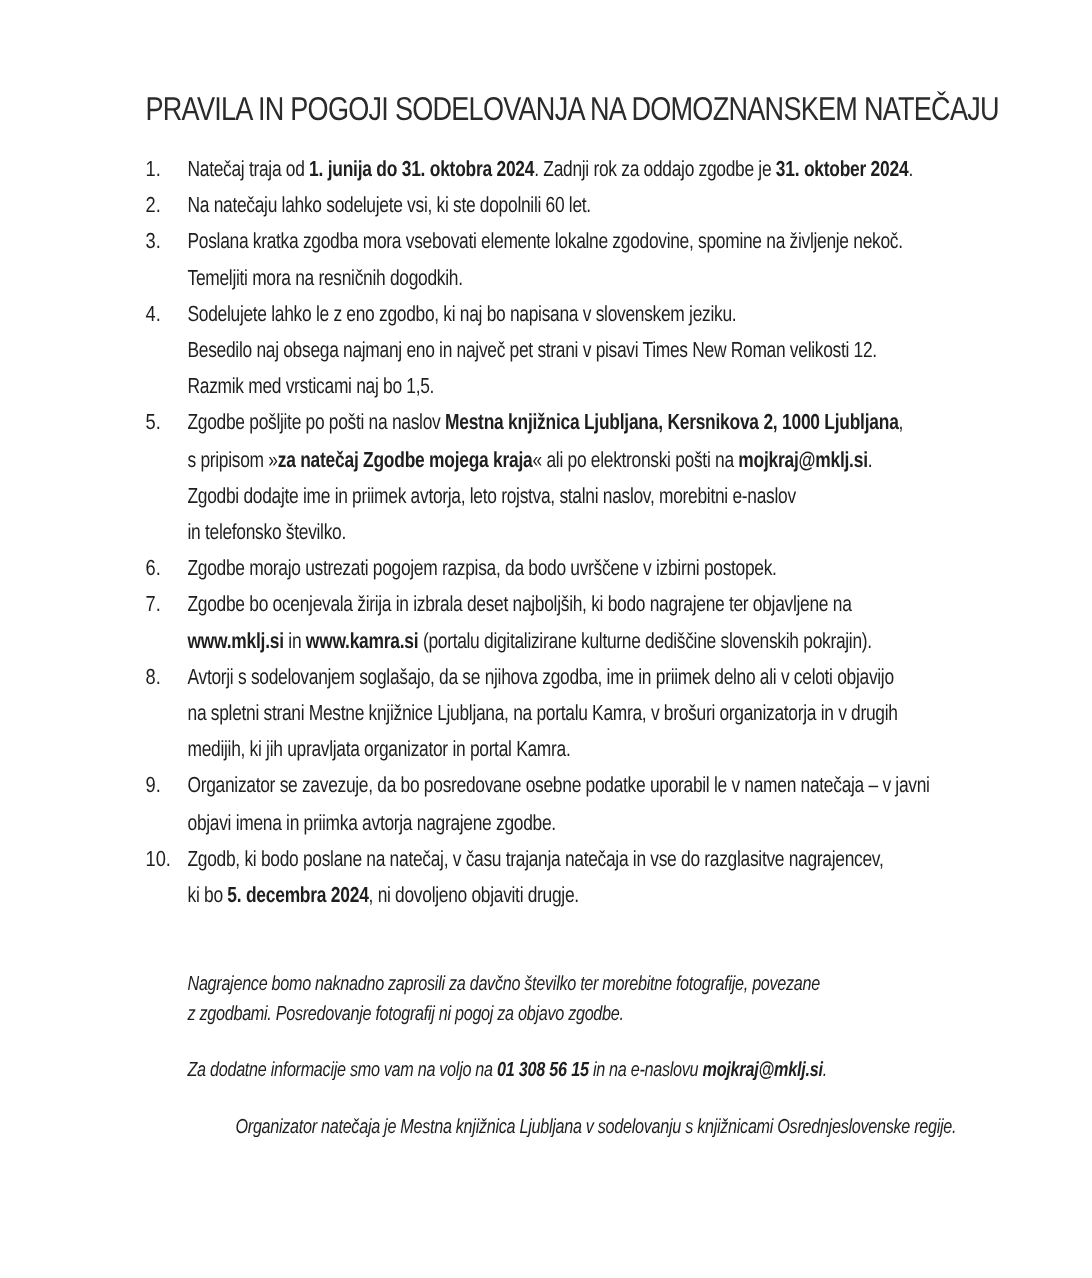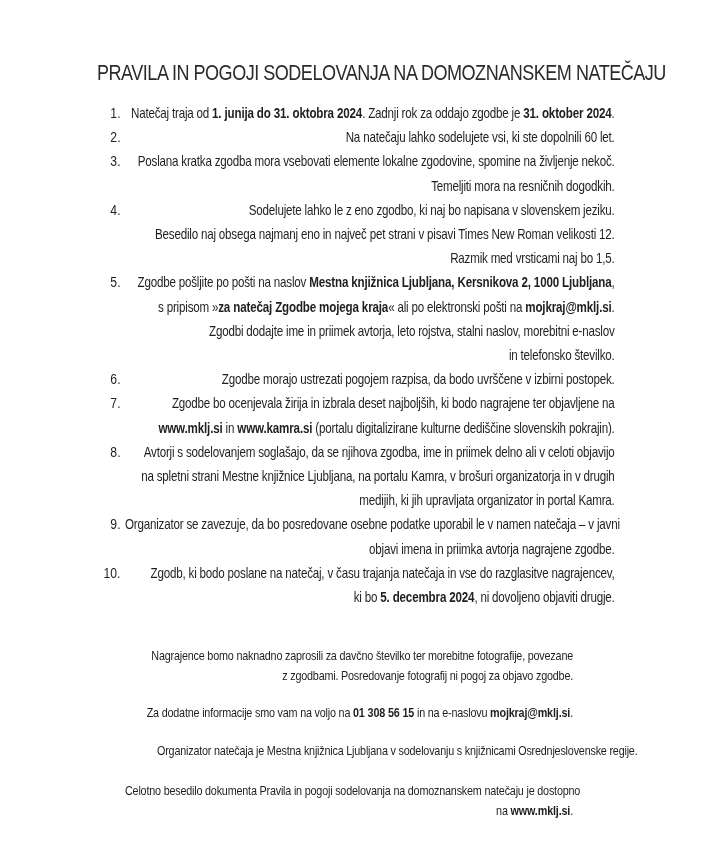--- a/index.html
+++ b/index.html
@@ -1,40 +1,40 @@
 <!DOCTYPE html>
 <html><head>
 <meta charset="utf-8">
 <style>
   html, body { margin: 0; padding: 0; background: #ffffff; }
   body {
     width: 728px; height: 852px; overflow: hidden; position: relative;
     font-family: "Liberation Sans", sans-serif; color: #1f1f1f;
   }
-  .page { position: absolute; left: 0; top: 0; width: 728px; height: 852px; text-align: right; }
+  .page { position: absolute; left: 0; top: 0; width: 728px; height: 852px; }
   .title {
     position: absolute; left: 97px; top: 45px;
     font-size: 22px; font-weight: normal; color: #2b2b2b;
     letter-spacing: -0.6px; white-space: nowrap;
     transform: scaleX(0.82); transform-origin: left top;
   }
   .list { position: absolute; left: 97px; top: 101px; width: 640px; }
   .item { position: relative; margin: 0; }
   .num {
     position: absolute; left: 0; top: 0; font-size: 14.5px; line-height: 24.2px;
     width: 28px; transform: scaleX(0.84); transform-origin: left top; white-space: nowrap;
   }
   .lines { margin-left: 28px; }
   .line {
     display: block; font-size: 14.5px; line-height: 24.2px; white-space: nowrap;
     transform: scaleX(0.80); transform-origin: left top; letter-spacing: -0.25px;
   }
   .line b { font-weight: bold; letter-spacing: -0.2px; }
   .notes { position: absolute; left: 125px; top: 646px; width: 560px; }
-  .para { margin: 0 0 18px 0; }
+  .para { margin: 0 0 18px 0; font-style: italic; }
   .para .line { font-size: 13.5px; line-height: 19.5px; transform: scaleX(0.80); }
   #p2 { }
   #p3 { margin-bottom: 21px; margin-left: 32px; }
 </style>
 </head>
 <body>
 
 <div class="page">
   <h1 class="title">PRAVILA IN POGOJI SODELOVANJA NA DOMOZNANSKEM NATEČAJU</h1>
   <div class="list" id="rules-list">
@@ -114,18 +114,14 @@
       <div class="para" id="p1">
         <span class="line"><span>Nagrajence bomo naknadno zaprosili za davčno številko ter morebitne fotografije, povezane</span></span>
         <span class="line"><span>z zgodbami. Posredovanje fotografij ni pogoj za objavo zgodbe.</span></span>
       </div>
       <div class="para" id="p2">
         <span class="line"><span>Za dodatne informacije smo vam na voljo na </span><b>01 308 56 15</b><span> in na e-naslovu </span><b>mojkraj@mklj.si</b><span>.</span></span>
       </div>
       <div class="para" id="p3">
         <span class="line"><span>Organizator natečaja je Mestna knjižnica Ljubljana v sodelovanju s knjižnicami Osrednjeslovenske regije.</span></span>
       </div>
-      <div class="para" id="p4">
-        <span class="line"><span>Celotno besedilo dokumenta Pravila in pogoji sodelovanja na domoznanskem natečaju je dostopno</span></span>
-        <span class="line"><span>na </span><b>www.mklj.si</b><span>.</span></span>
-      </div>
     </div>
 </div>
 
 </body></html>

